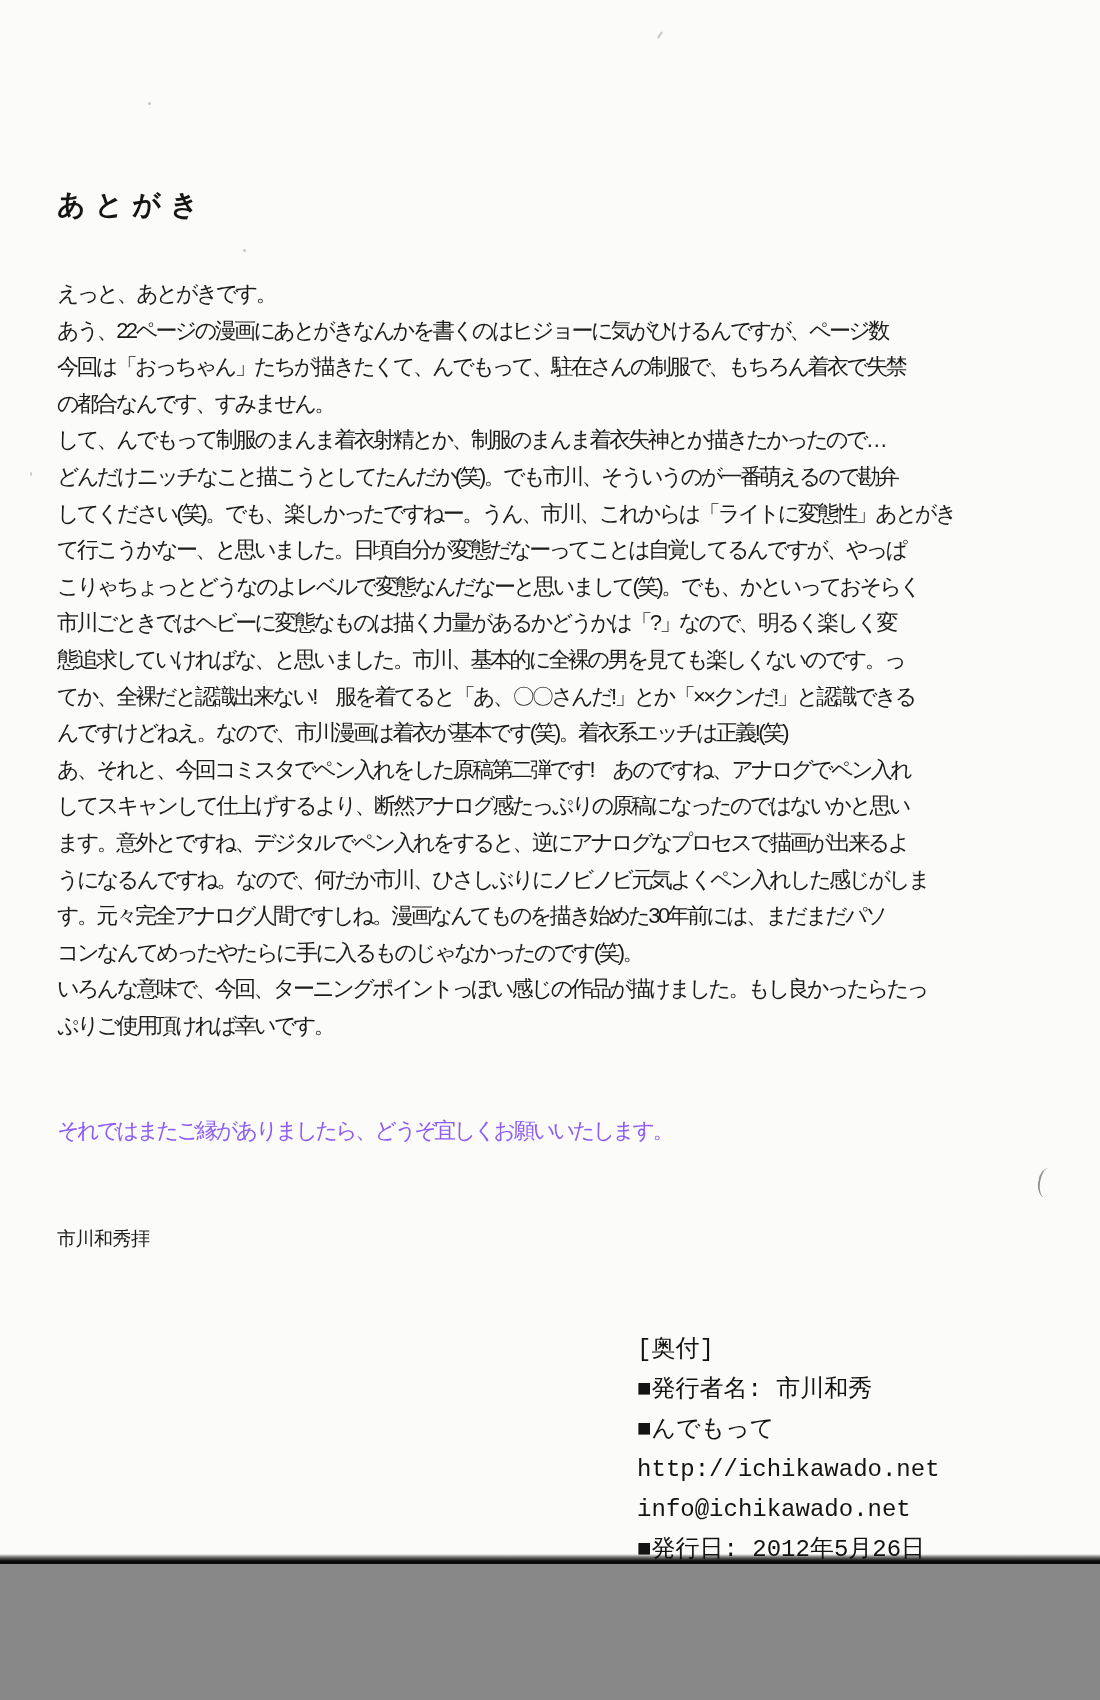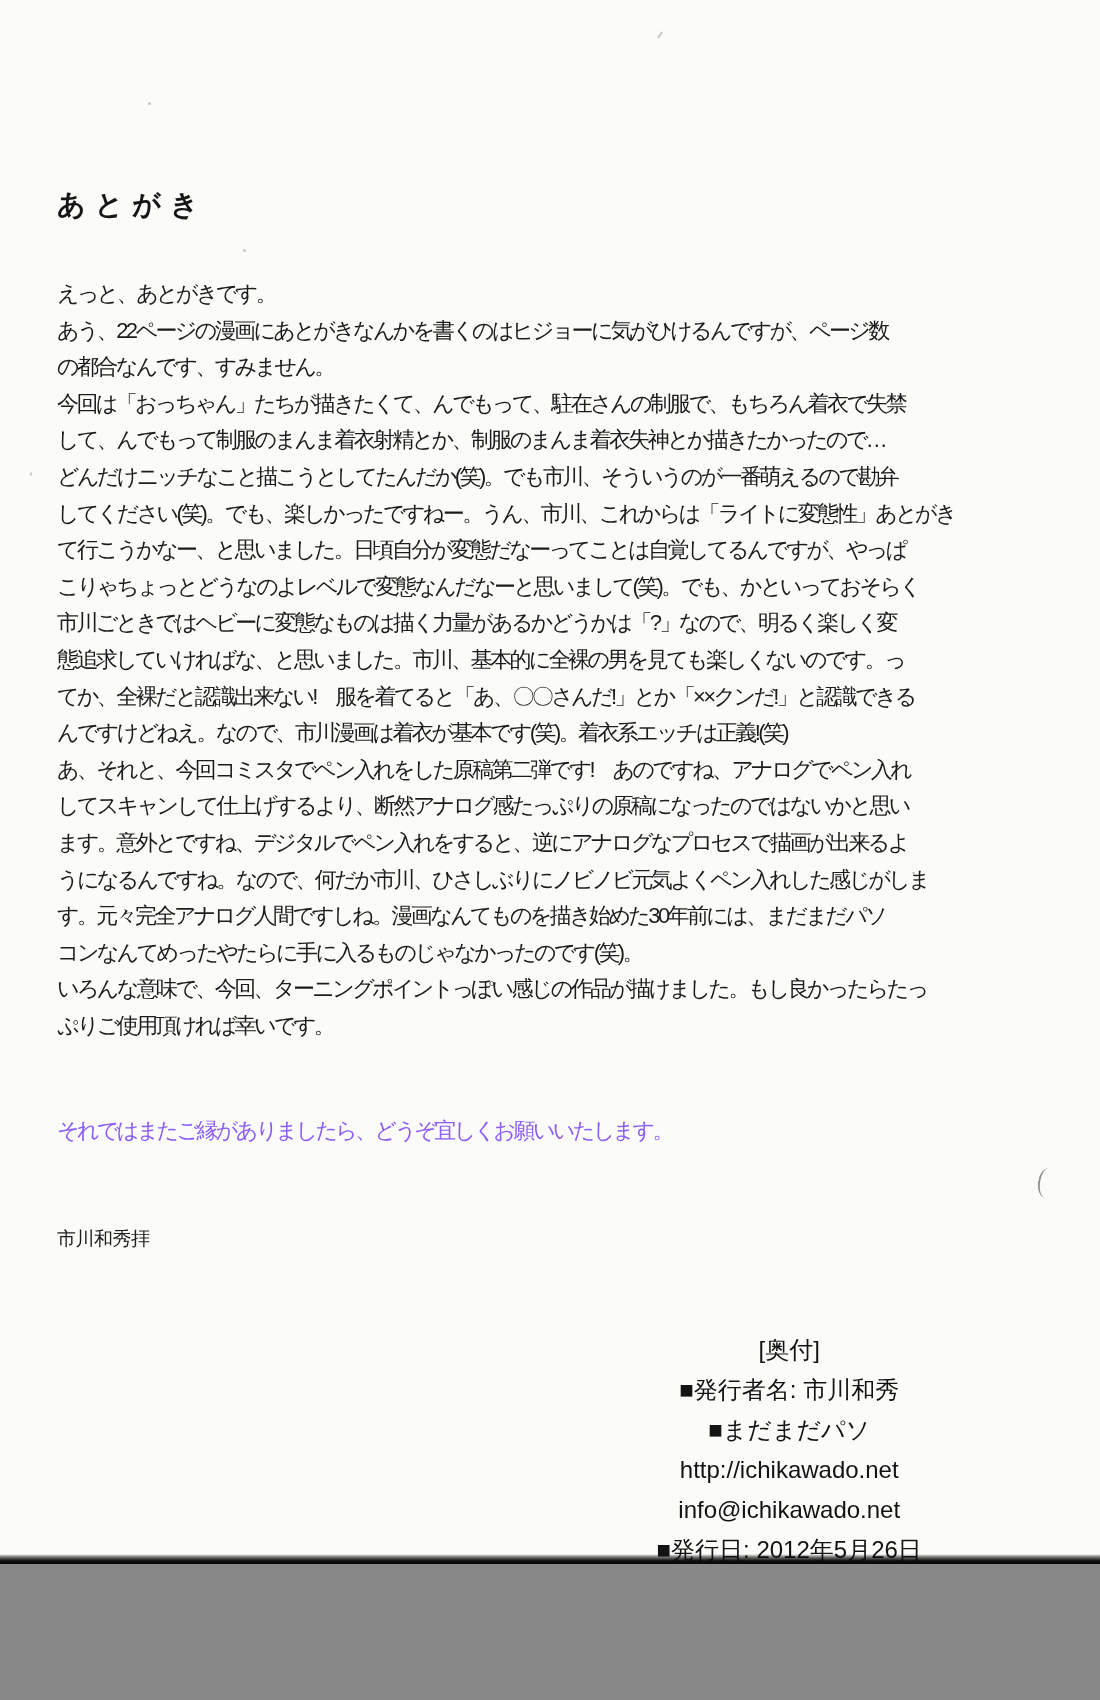--- a/index.html
+++ b/index.html
@@ -36,22 +36,23 @@
     position:absolute;left:57px;top:1113px;
     font-size:22px;letter-spacing:-2.6px;line-height:36px;
     white-space:nowrap;color:#8b5cf6;
   }
   .signature{
     position:absolute;left:57px;top:1226px;
     font-size:19px;letter-spacing:-0.5px;
     white-space:nowrap;color:#1c1c1c;
   }
   .colophon{
-    position:absolute;right:152px;top:1330px;
-    text-align:center;
+    position:absolute;right:130px;top:1330px;
+    text-align:left;
+    font-family:Liberation Mono, monospace;
   }
   .colo-line{
     font-size:24px;
     line-height:40px;
     height:40px;
     letter-spacing:0px;
     white-space:nowrap;
     color:#131313;
   }
   .pageno{
@@ -82,22 +83,22 @@
 </head>
 <body>
 
 <div class="page">
 
   <h1 class="title">あとがき</h1>
 
   <div class="body-block">
     <div class="body-line">えっと、あとがきです。</div>
     <div class="body-line">あう、22ページの漫画にあとがきなんかを書くのはヒジョーに気がひけるんですが、ページ数</div>
+    <div class="body-line">今回は「おっちゃん」たちが描きたくて、んでもって、駐在さんの制服で、もちろん着衣で失禁</div>
     <div class="body-line">の都合なんです、すみません。</div>
-    <div class="body-line">今回は「おっちゃん」たちが描きたくて、んでもって、駐在さんの制服で、もちろん着衣で失禁</div>
     <div class="body-line">して、んでもって制服のまんま着衣射精とか、制服のまんま着衣失神とか描きたかったので…</div>
     <div class="body-line">どんだけニッチなこと描こうとしてたんだか(笑)。でも市川、そういうのが一番萌えるので勘弁</div>
     <div class="body-line">してください(笑)。でも、楽しかったですねー。うん、市川、これからは「ライトに変態性」あとがき</div>
     <div class="body-line">て行こうかなー、と思いました。日頃自分が変態だなーってことは自覚してるんですが、やっぱ</div>
     <div class="body-line">こりゃちょっとどうなのよレベルで変態なんだなーと思いまして(笑)。でも、かといっておそらく</div>
     <div class="body-line">市川ごときではヘビーに変態なものは描く力量があるかどうかは「?」なので、明るく楽しく変</div>
     <div class="body-line">態追求していければな、と思いました。市川、基本的に全裸の男を見ても楽しくないのです。っ</div>
     <div class="body-line">てか、全裸だと認識出来ない!　服を着てると「あ、〇〇さんだ!」とか「××クンだ!」と認識できる</div>
     <div class="body-line">んですけどねえ。なので、市川漫画は着衣が基本です(笑)。着衣系エッチは正義!(笑)</div>
     <div class="body-line">あ、それと、今回コミスタでペン入れをした原稿第二弾です!　あのですね、アナログでペン入れ</div>
@@ -110,21 +111,21 @@
     <div class="body-line">ぷりご使用頂ければ幸いです。</div>
   </div>
 
   <div class="closing">それではまたご縁がありましたら、どうぞ宜しくお願いいたします。</div>
 
   <div class="signature">市川和秀拝</div>
 
   <div class="colophon">
     <div class="colo-line">[奥付]</div>
     <div class="colo-line">■発行者名: 市川和秀</div>
-    <div class="colo-line">■まだまだパソ</div>
+    <div class="colo-line">■んでもって</div>
     <div class="colo-line">http://ichikawado.net</div>
     <div class="colo-line">info@ichikawado.net</div>
     <div class="colo-line">■発行日: 2012年5月26日</div>
     <div class="colo-line">■印刷: 株式会社しまや印刷様</div>
   </div>
 
   <div class="pageno">24</div>
 
   <span class="speck s1"></span>
   <span class="speck s2"></span>

